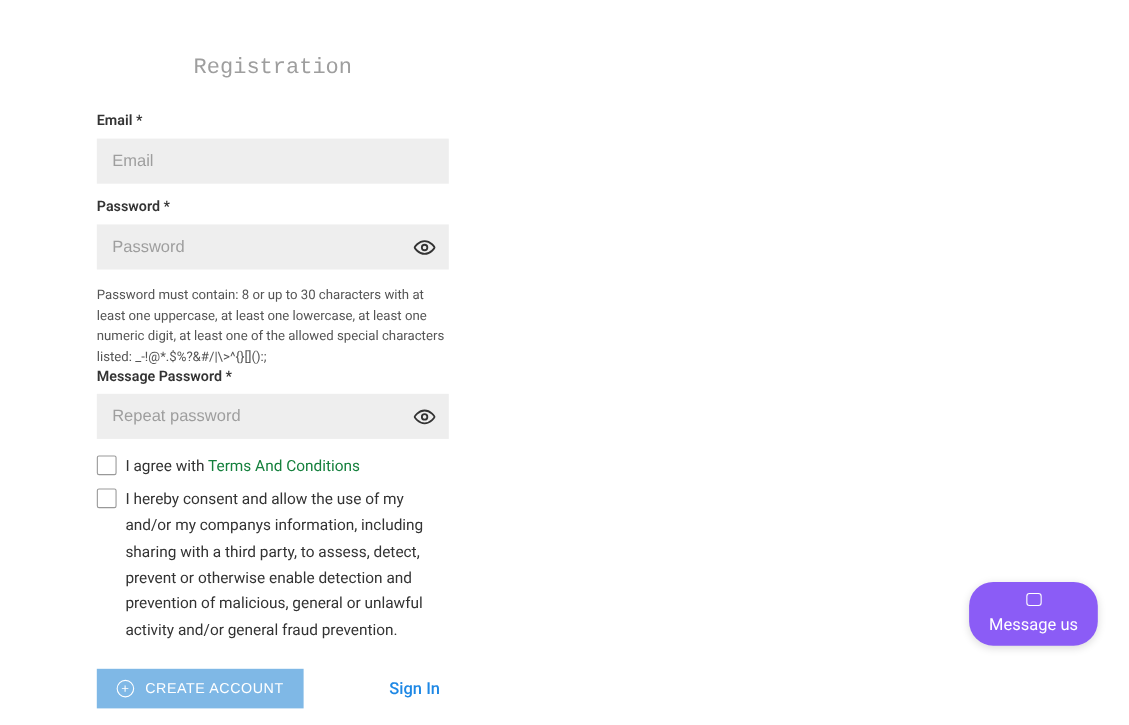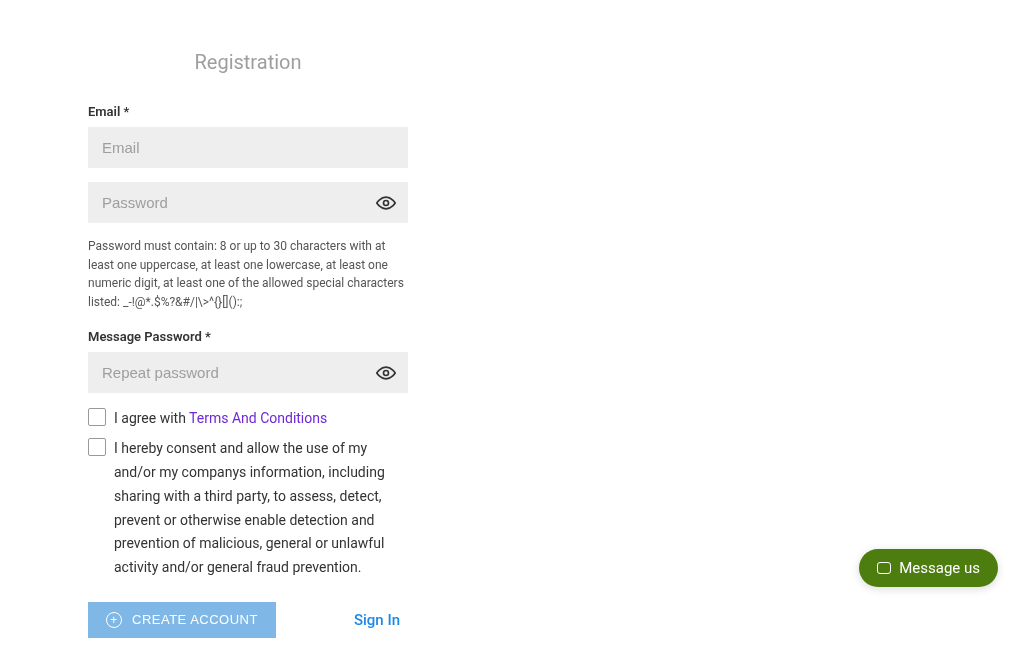--- a/index.html
+++ b/index.html
@@ -15,20 +15,21 @@
       margin-left: 88px;
       padding-top: 50px;
     }
     .form-title {
       font-size: 20px;
       color: #9e9e9e;
       font-weight: 400;
       text-align: center;
       margin-bottom: 30px;
       margin-left: 0;
+      font-family: Liberation Mono, monospace;
     }
     .field-label {
       font-size: 13px;
       color: #333;
       font-weight: 600;
       margin-bottom: 8px;
       display: block;
     }
     .input-wrapper {
       position: relative;
@@ -54,21 +55,21 @@
       cursor: pointer;
       display: flex;
       align-items: center;
       justify-content: center;
     }
     .eye-icon svg { width: 20px; height: 20px; }
     .hint-text {
       font-size: 12px;
       color: #555;
       line-height: 1.55;
-      margin-bottom: 18px;
+      margin-bottom: 2px;
     }
     .checkbox-row {
       display: flex;
       align-items: flex-start;
       margin-bottom: 6px;
     }
     .checkbox-box {
       width: 18px;
       height: 18px;
       border: 1.5px solid #999;
@@ -78,21 +79,21 @@
       margin-top: 1px;
       cursor: pointer;
       background: #fff;
     }
     .checkbox-label {
       font-size: 14px;
       color: #333;
       line-height: 1.7;
     }
     .terms-link {
-      color: #6d28d9;
+      color: #15803d;
       text-decoration: none;
       cursor: pointer;
     }
     .button-row {
       display: flex;
       align-items: center;
       justify-content: space-between;
       margin-top: 22px;
     }
     .create-btn {
@@ -125,30 +126,31 @@
       font-size: 15px;
       font-weight: 500;
       text-decoration: none;
       cursor: pointer;
       margin-right: 8px;
     }
     .message-widget {
       position: absolute;
       right: 28px;
       bottom: 72px;
-      background: #4d7c0f;
+      background: #8b5cf6;
       color: #fff;
       padding: 10px 18px;
       border-radius: 22px;
       font-size: 15px;
       display: flex;
       align-items: center;
       gap: 8px;
       cursor: pointer;
       box-shadow: 0 2px 8px rgba(0,0,0,0.15);
+      flex-direction: column;
     }
     .chat-bubble {
       width: 14px;
       height: 12px;
       border: 1.5px solid #fff;
       border-radius: 3px;
       position: relative;
     }
     .checkboxes-section { margin-top: 12px; }
   </style>
@@ -156,20 +158,21 @@
 <body>
 
 <div class="form-container">
   <h1 class="form-title">Registration</h1>
 
   <label class="field-label">Email *</label>
   <div class="input-wrapper">
     <input type="text" class="text-input" placeholder="Email" style="">
   </div>
 
+  <label class="field-label">Password *</label>
   <div class="input-wrapper">
     <input type="password" class="text-input" style="padding-right: 40px;" placeholder="Password">
     <span class="eye-icon">
       <svg viewBox="0 0 24 24" fill="none" stroke="#333" stroke-width="2">
           <path d="M1 12s4-7 11-7 11 7 11 7-4 7-11 7S1 12 1 12z"></path>
           <circle cx="12" cy="12" r="3"></circle>
         </svg>
     </span>
   </div>
 

